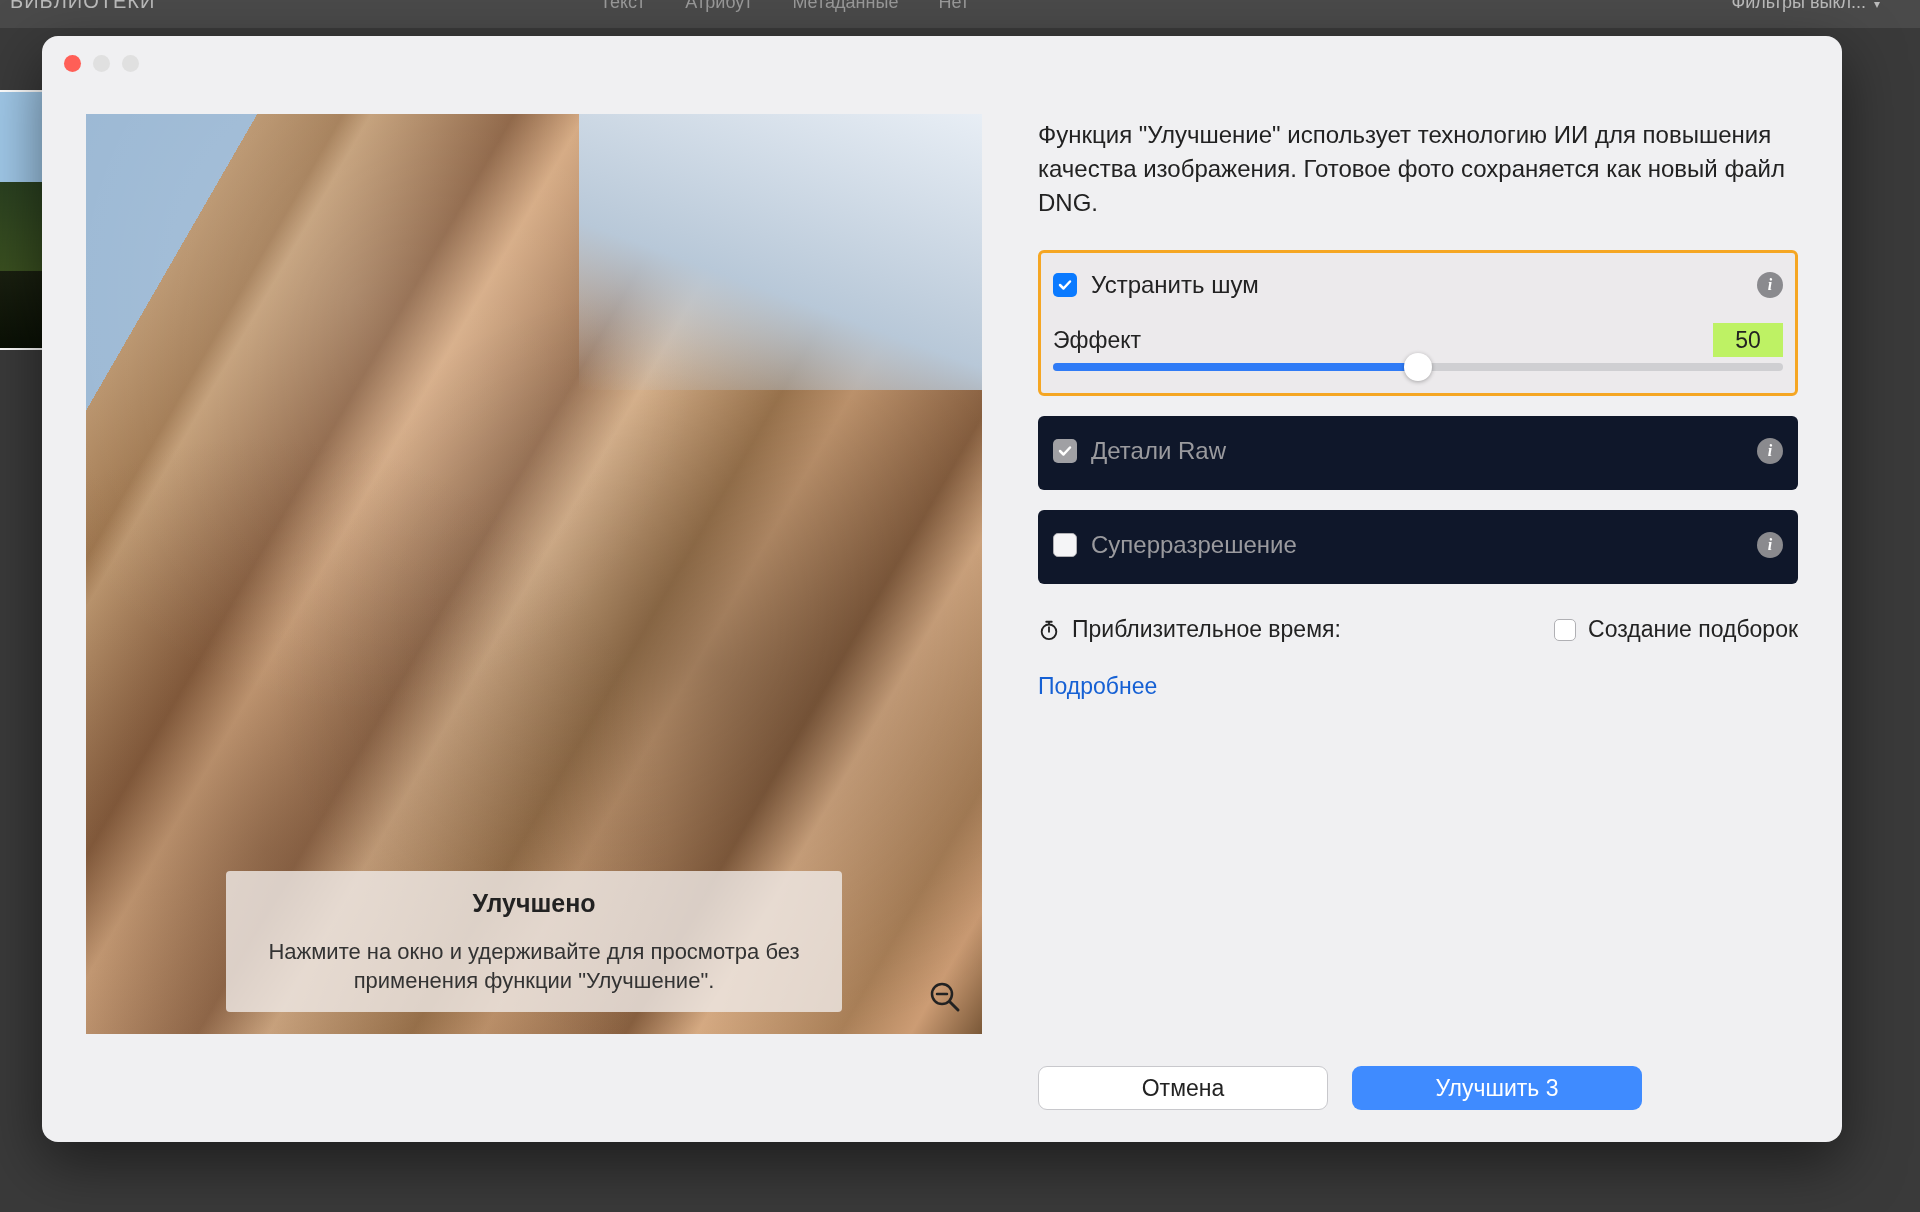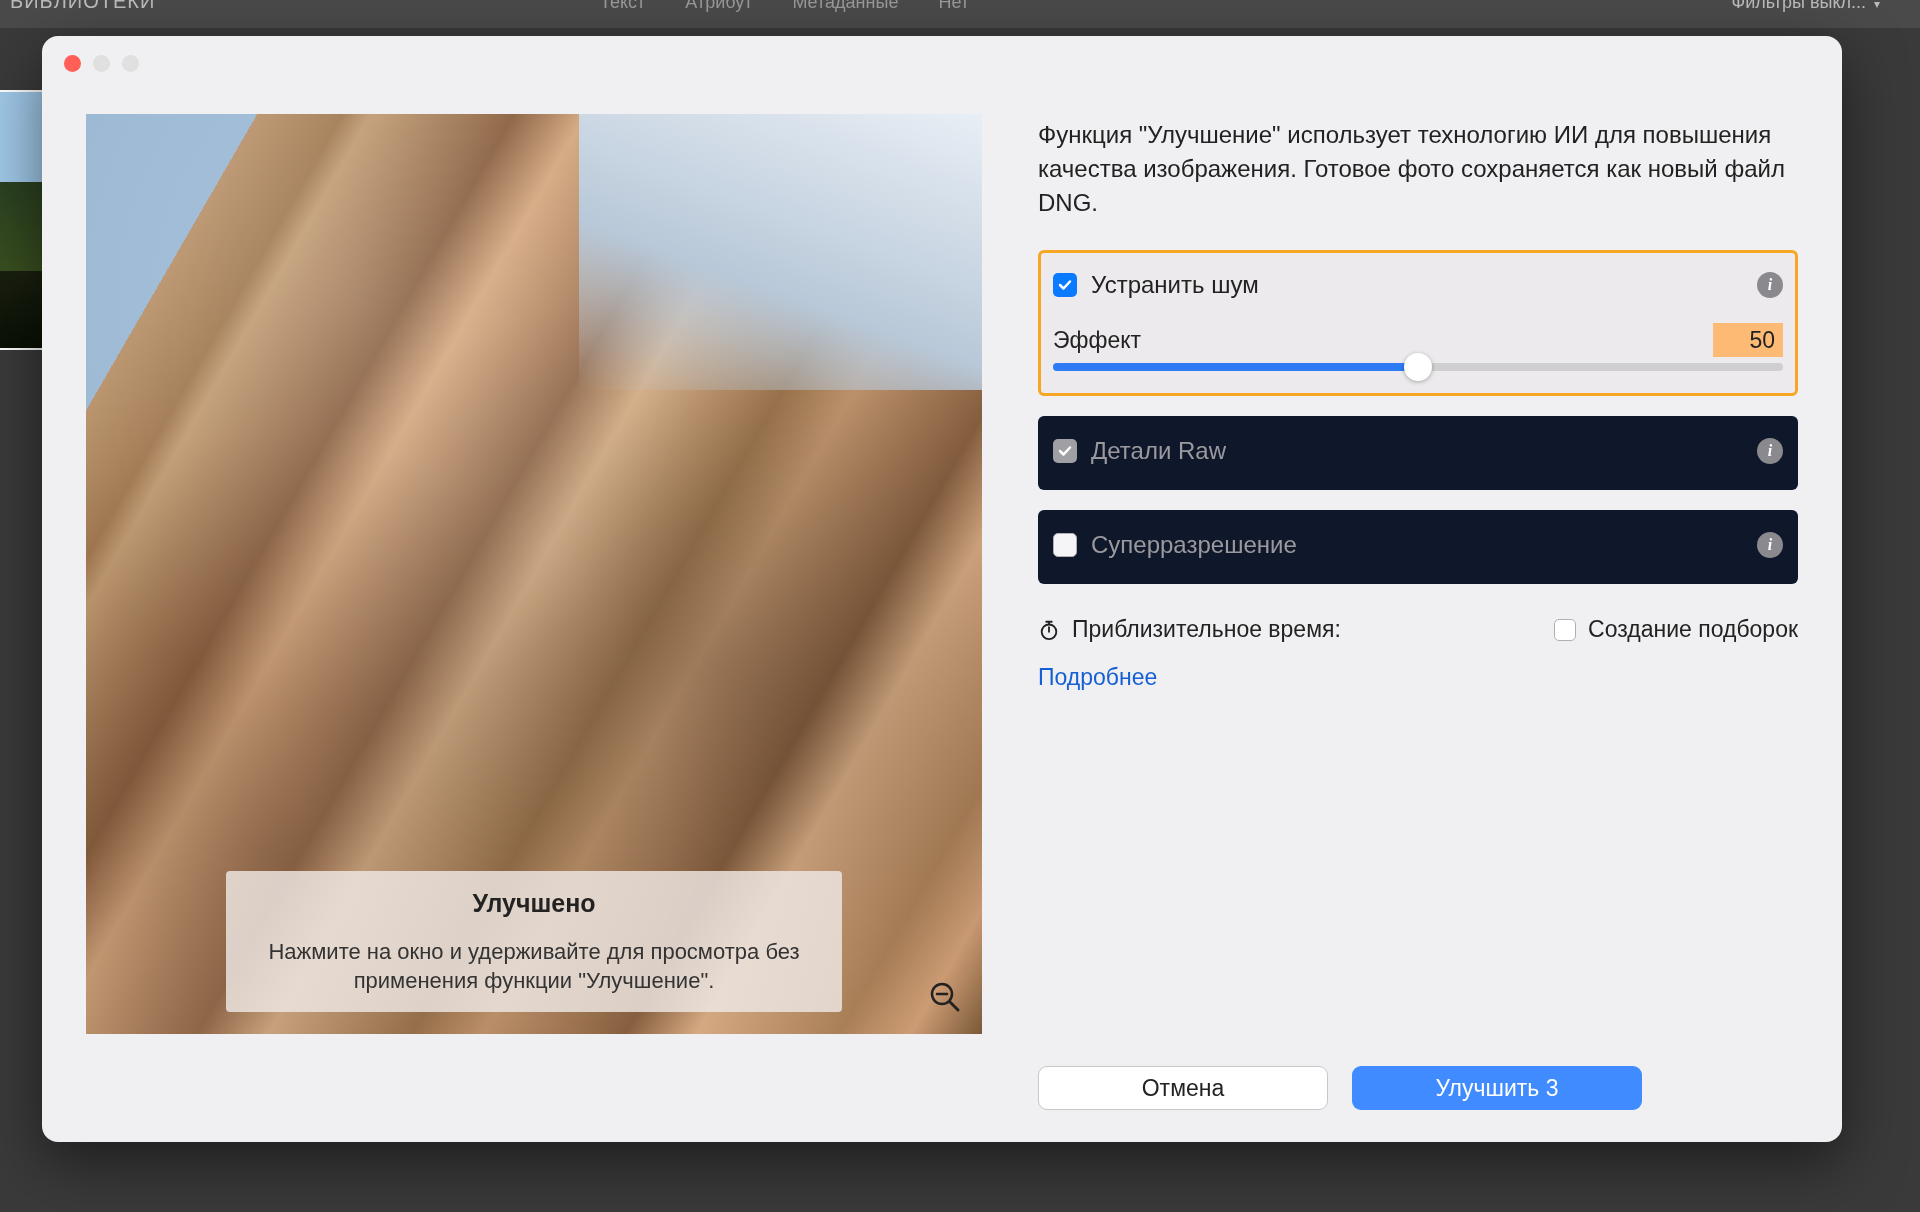--- a/index.html
+++ b/index.html
@@ -234,23 +234,23 @@
       display: flex;
       align-items: center;
       justify-content: space-between;
       margin-top: 24px;
       margin-bottom: 0;
     }
     .slider-label { font-size: 23px; color: #222; }
     .slider-value {
       width: 70px;
       height: 34px;
-      background: #fdba74;
+      background: #bef264;
       font-size: 23px;
-      text-align: right;
+      text-align: center;
       padding: 2px 8px;
       border: none;
       color: #222;
     }
     .slider-track {
       position: relative;
       height: 8px;
       background: #cfcfd2;
       border-radius: 4px;
       margin-top: 6px;
@@ -286,21 +286,21 @@
       width: 22px;
       height: 22px;
       background: #fff;
       border: 1px solid #b0b0b4;
       border-radius: 5px;
     }
     
     .link {
       font-size: 23px;
       color: #1560d4;
-      margin-top: 1px;
+      margin-top: 10px;
       cursor: pointer;
     }
     
     .footer {
       margin-top: auto;
       display: flex;
       gap: 24px;
       padding-bottom: 8px;
     }
     .btn {

